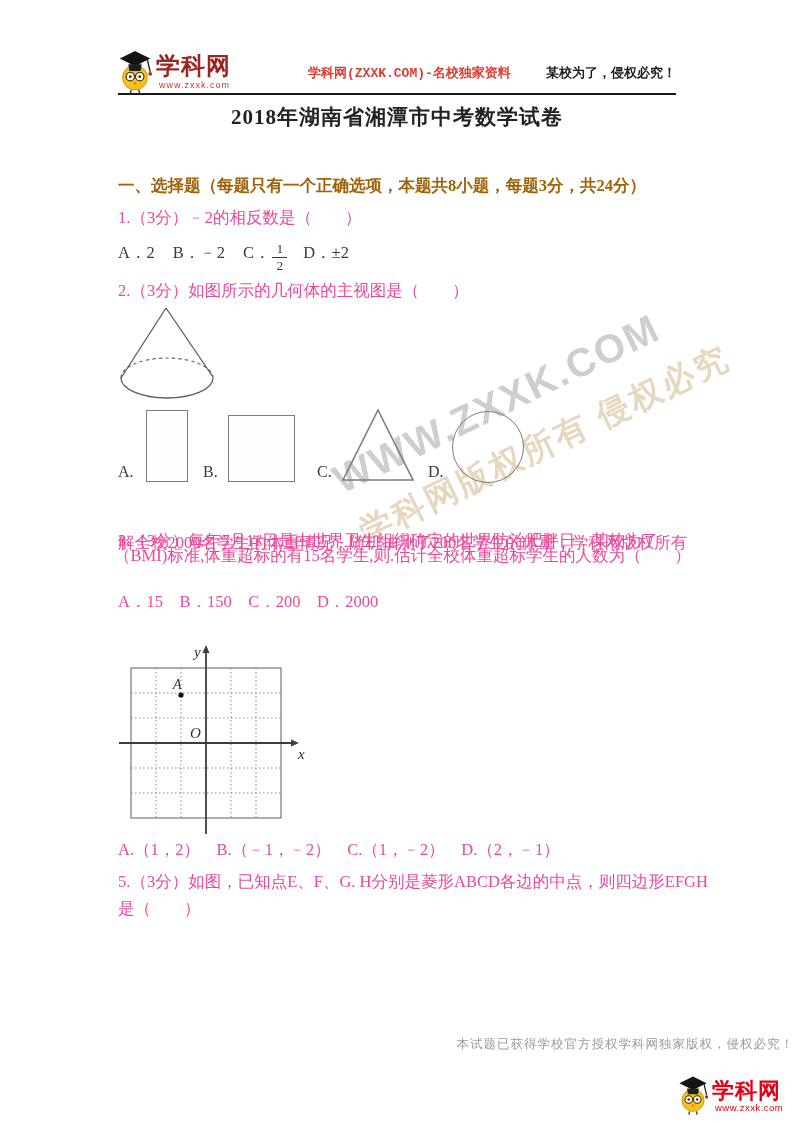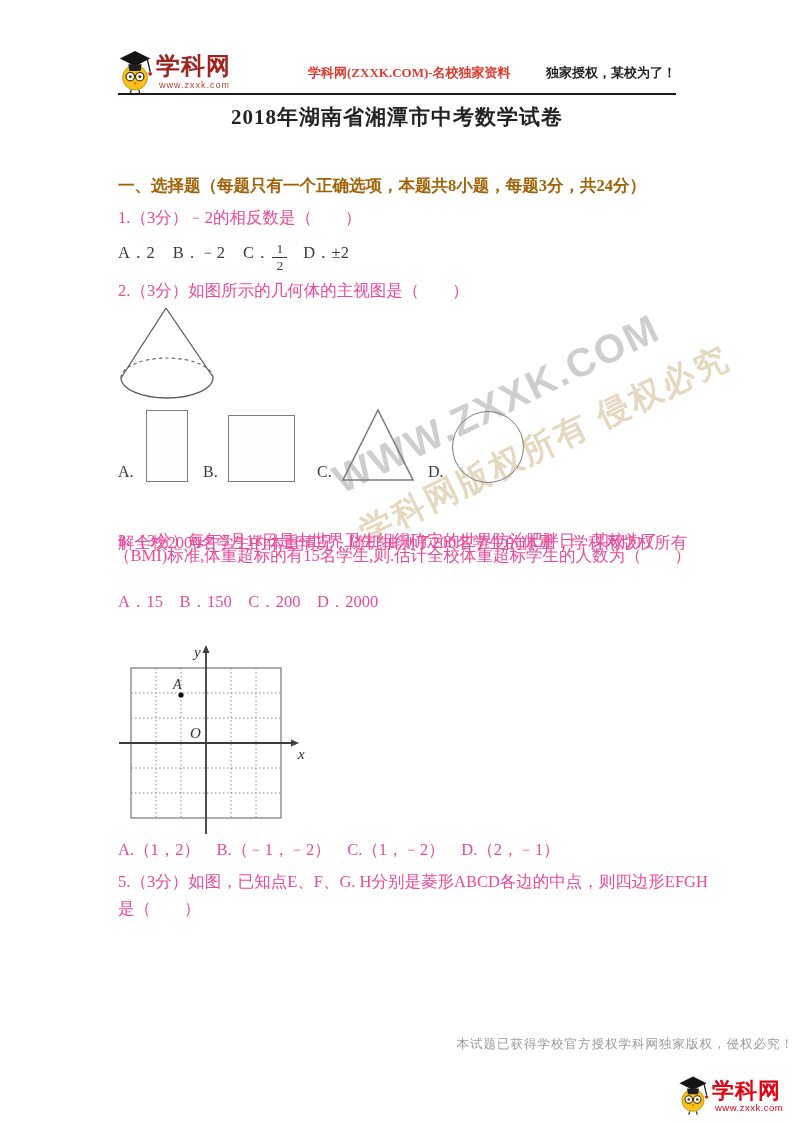--- a/index.html
+++ b/index.html
@@ -10,21 +10,21 @@
     color:#3a3a3a;
   }
   .t{position:absolute;white-space:nowrap;line-height:1.25;font-size:16.5px;color:#ec4899;}
   
   .hdr-logo{position:absolute;left:116px;top:44px;width:160px;height:52px;}
   .hdr-logo .mascot{position:absolute;left:0;top:0;}
   .hdr-logo .brand{position:absolute;left:40px;top:6px;font-family:"Liberation Sans",sans-serif;
     font-weight:bold;font-size:24px;color:#9e2420;letter-spacing:1px;}
   .hdr-logo .brand-url{position:absolute;left:43px;top:36px;font-family:"Liberation Sans",sans-serif;
     font-size:9px;color:#c0392b;letter-spacing:1px;}
-  .hdr-center{position:absolute;left:308px;top:64px;font-family:Liberation Serif, serif;
+  .hdr-center{position:absolute;left:308px;top:64px;font-family:Liberation Mono, monospace;
     font-weight:bold;font-size:13px;color:#e03a30;}
   .hdr-right{position:absolute;right:118px;top:64px;font-family:"Liberation Sans",sans-serif;
     font-weight:bold;font-size:13px;color:#1f1f1f;}
   .hdr-rule{position:absolute;left:118px;right:118px;top:93px;border-top:2px solid #1a1a1a;}
   
   .page-title{position:absolute;left:0;right:0;top:103px;text-align:center;
     font-weight:bold;font-size:21px;color:#222;letter-spacing:1px;}
   .sec-head{left:118px;top:176px;font-weight:bold;font-size:16.5px;color:#a16207;}
   
   .q1-stem{left:118px;top:208px;}
@@ -92,21 +92,21 @@
       <circle cx="15" cy="33" r="1.5" fill="#4a2c00"></circle>
       <circle cx="25" cy="33" r="1.5" fill="#4a2c00"></circle>
       <polygon points="18,39 22,39 20,42" fill="#e07b00"></polygon>
       <line x1="16" y1="47" x2="15" y2="51" stroke="#333" stroke-width="1.4"></line>
       <line x1="24" y1="47" x2="25" y2="51" stroke="#333" stroke-width="1.4"></line>
     </svg>
     <span class="brand">学科网</span>
     <span class="brand-url">www.zxxk.com</span>
   </div>
   <div class="hdr-center">学科网(ZXXK.COM)-名校独家资料</div>
-  <div class="hdr-right">独家授权，某校为了！</div>
+  <div class="hdr-right">某校为了，侵权必究！</div>
   <div class="hdr-rule"></div>
 
   <div class="page-title">2018年湖南省湘潭市中考数学试卷</div>
 
   <div class="t sec-head">一、选择题（每题只有一个正确选项，本题共8小题，每题3分，共24分）</div>
 
   <div class="t q1-stem">1.（3分）﹣2的相反数是（　　）</div>
   <div class="q1-opts">
     <span class="opt">A．2</span>
     <span class="opt">B．﹣2</span>

